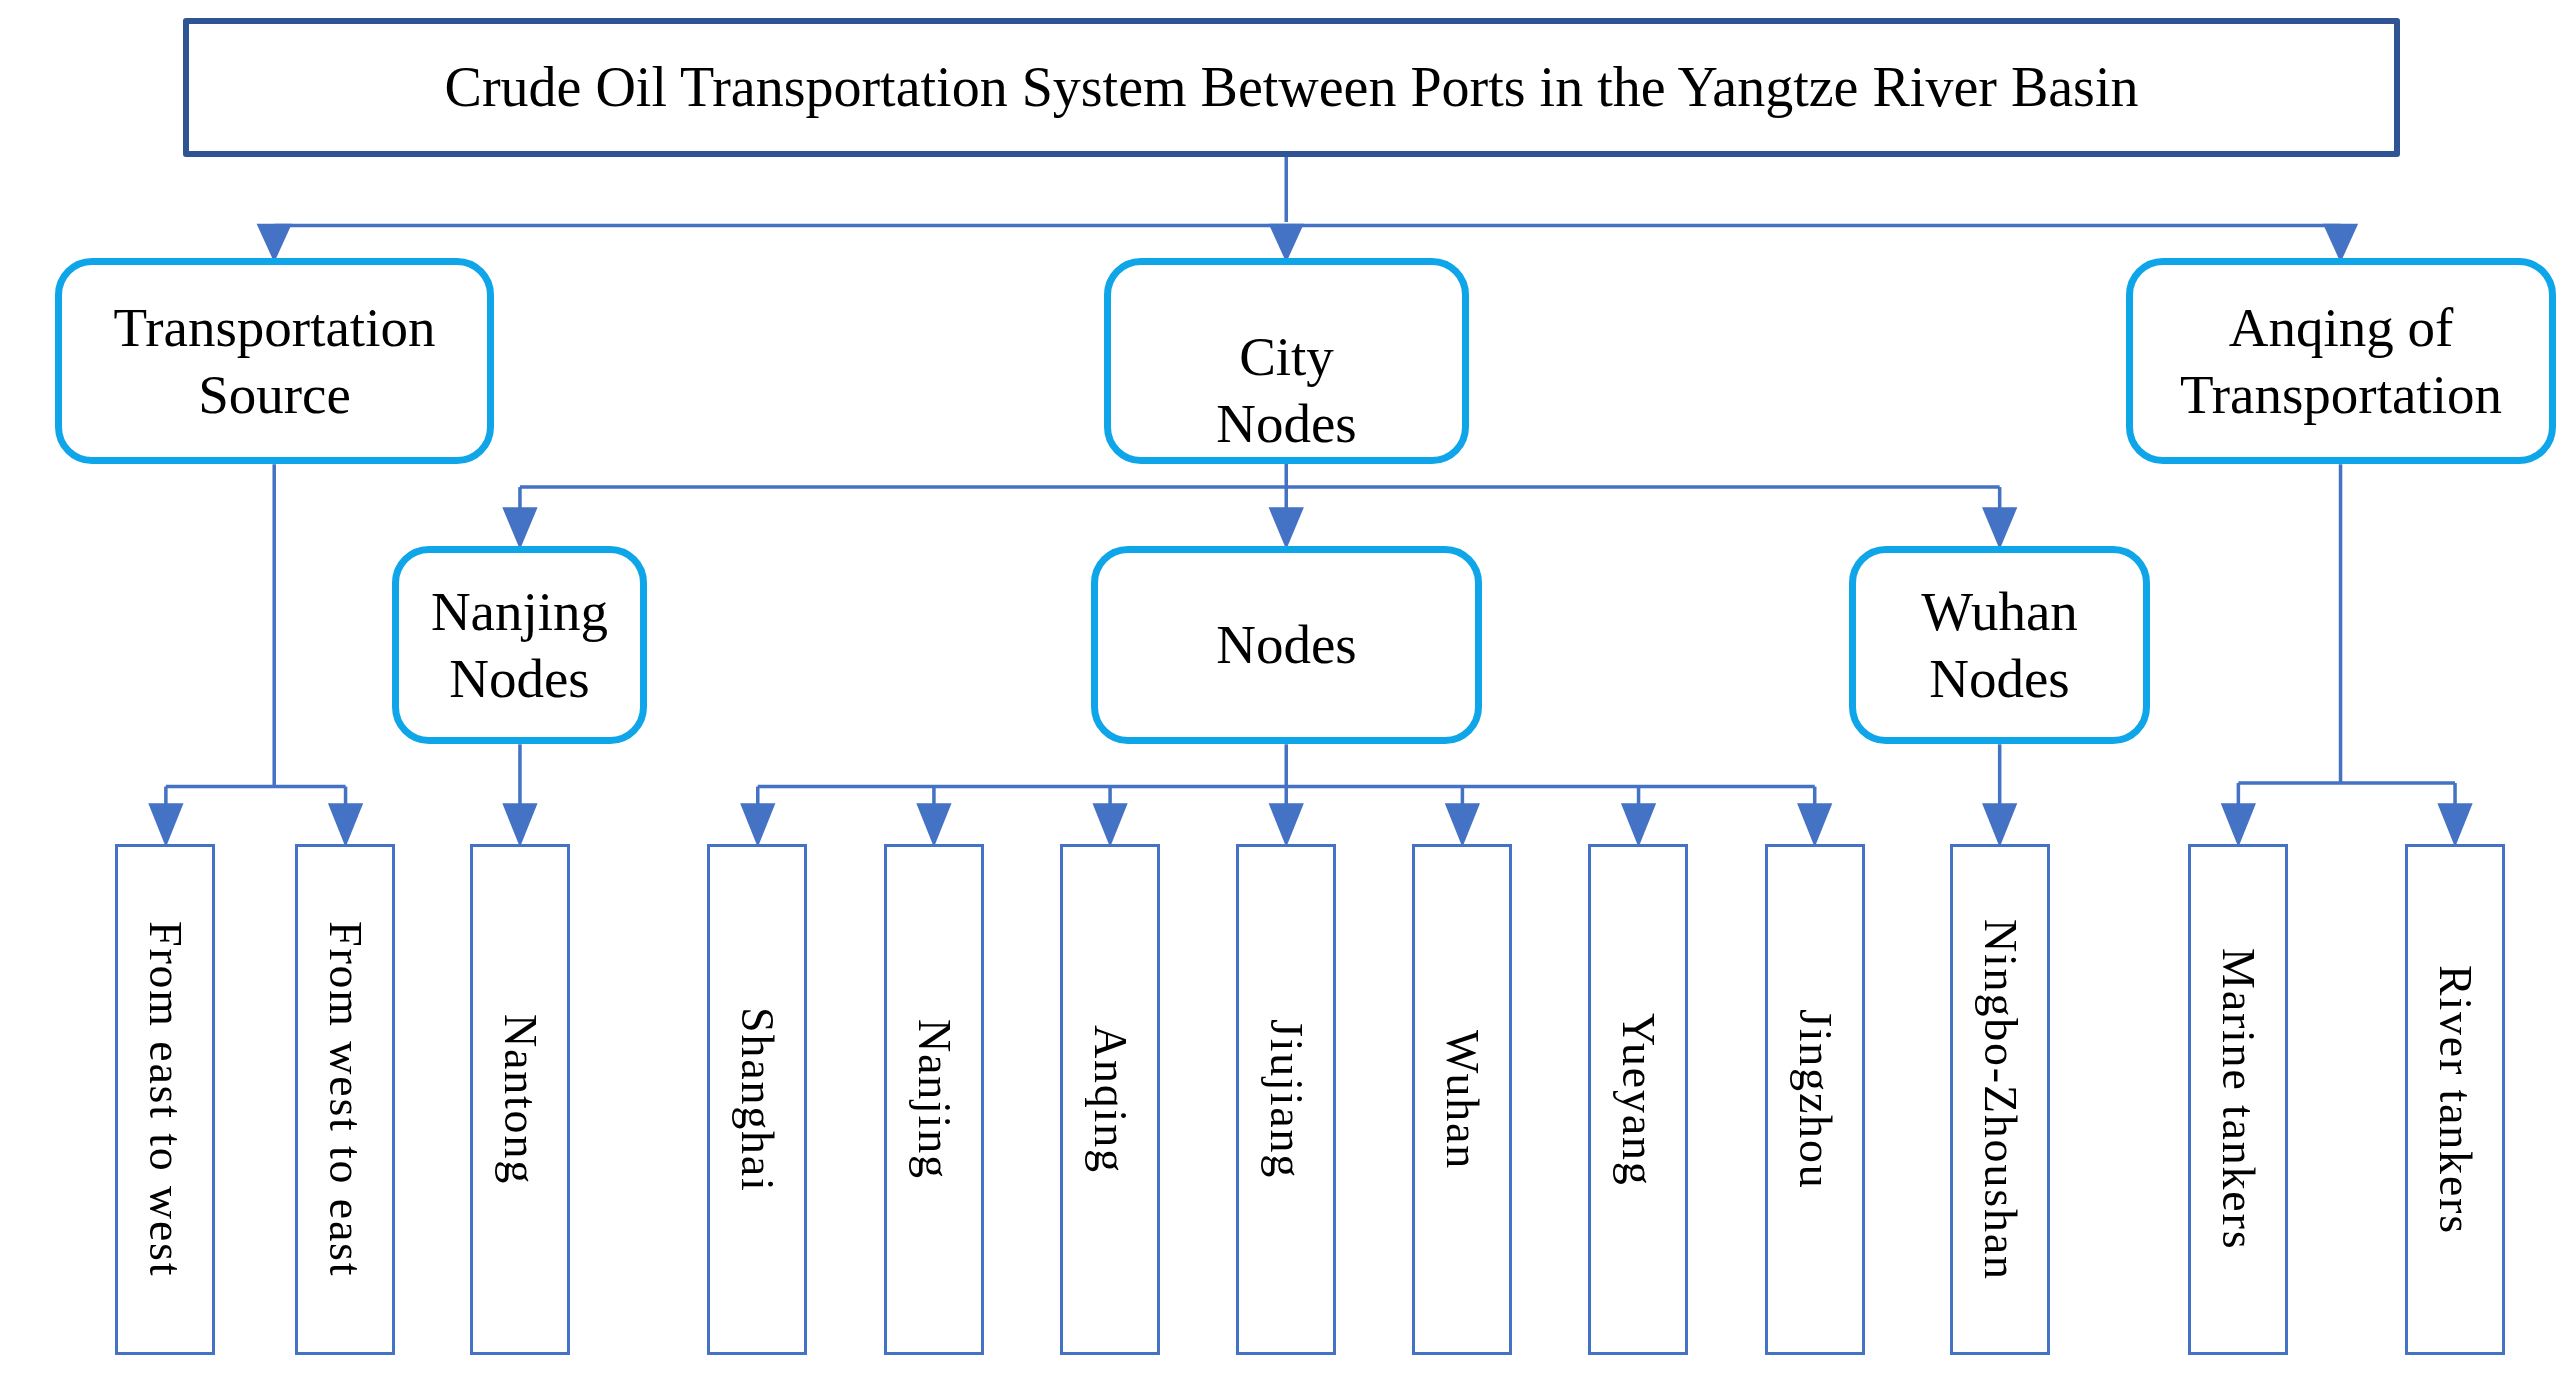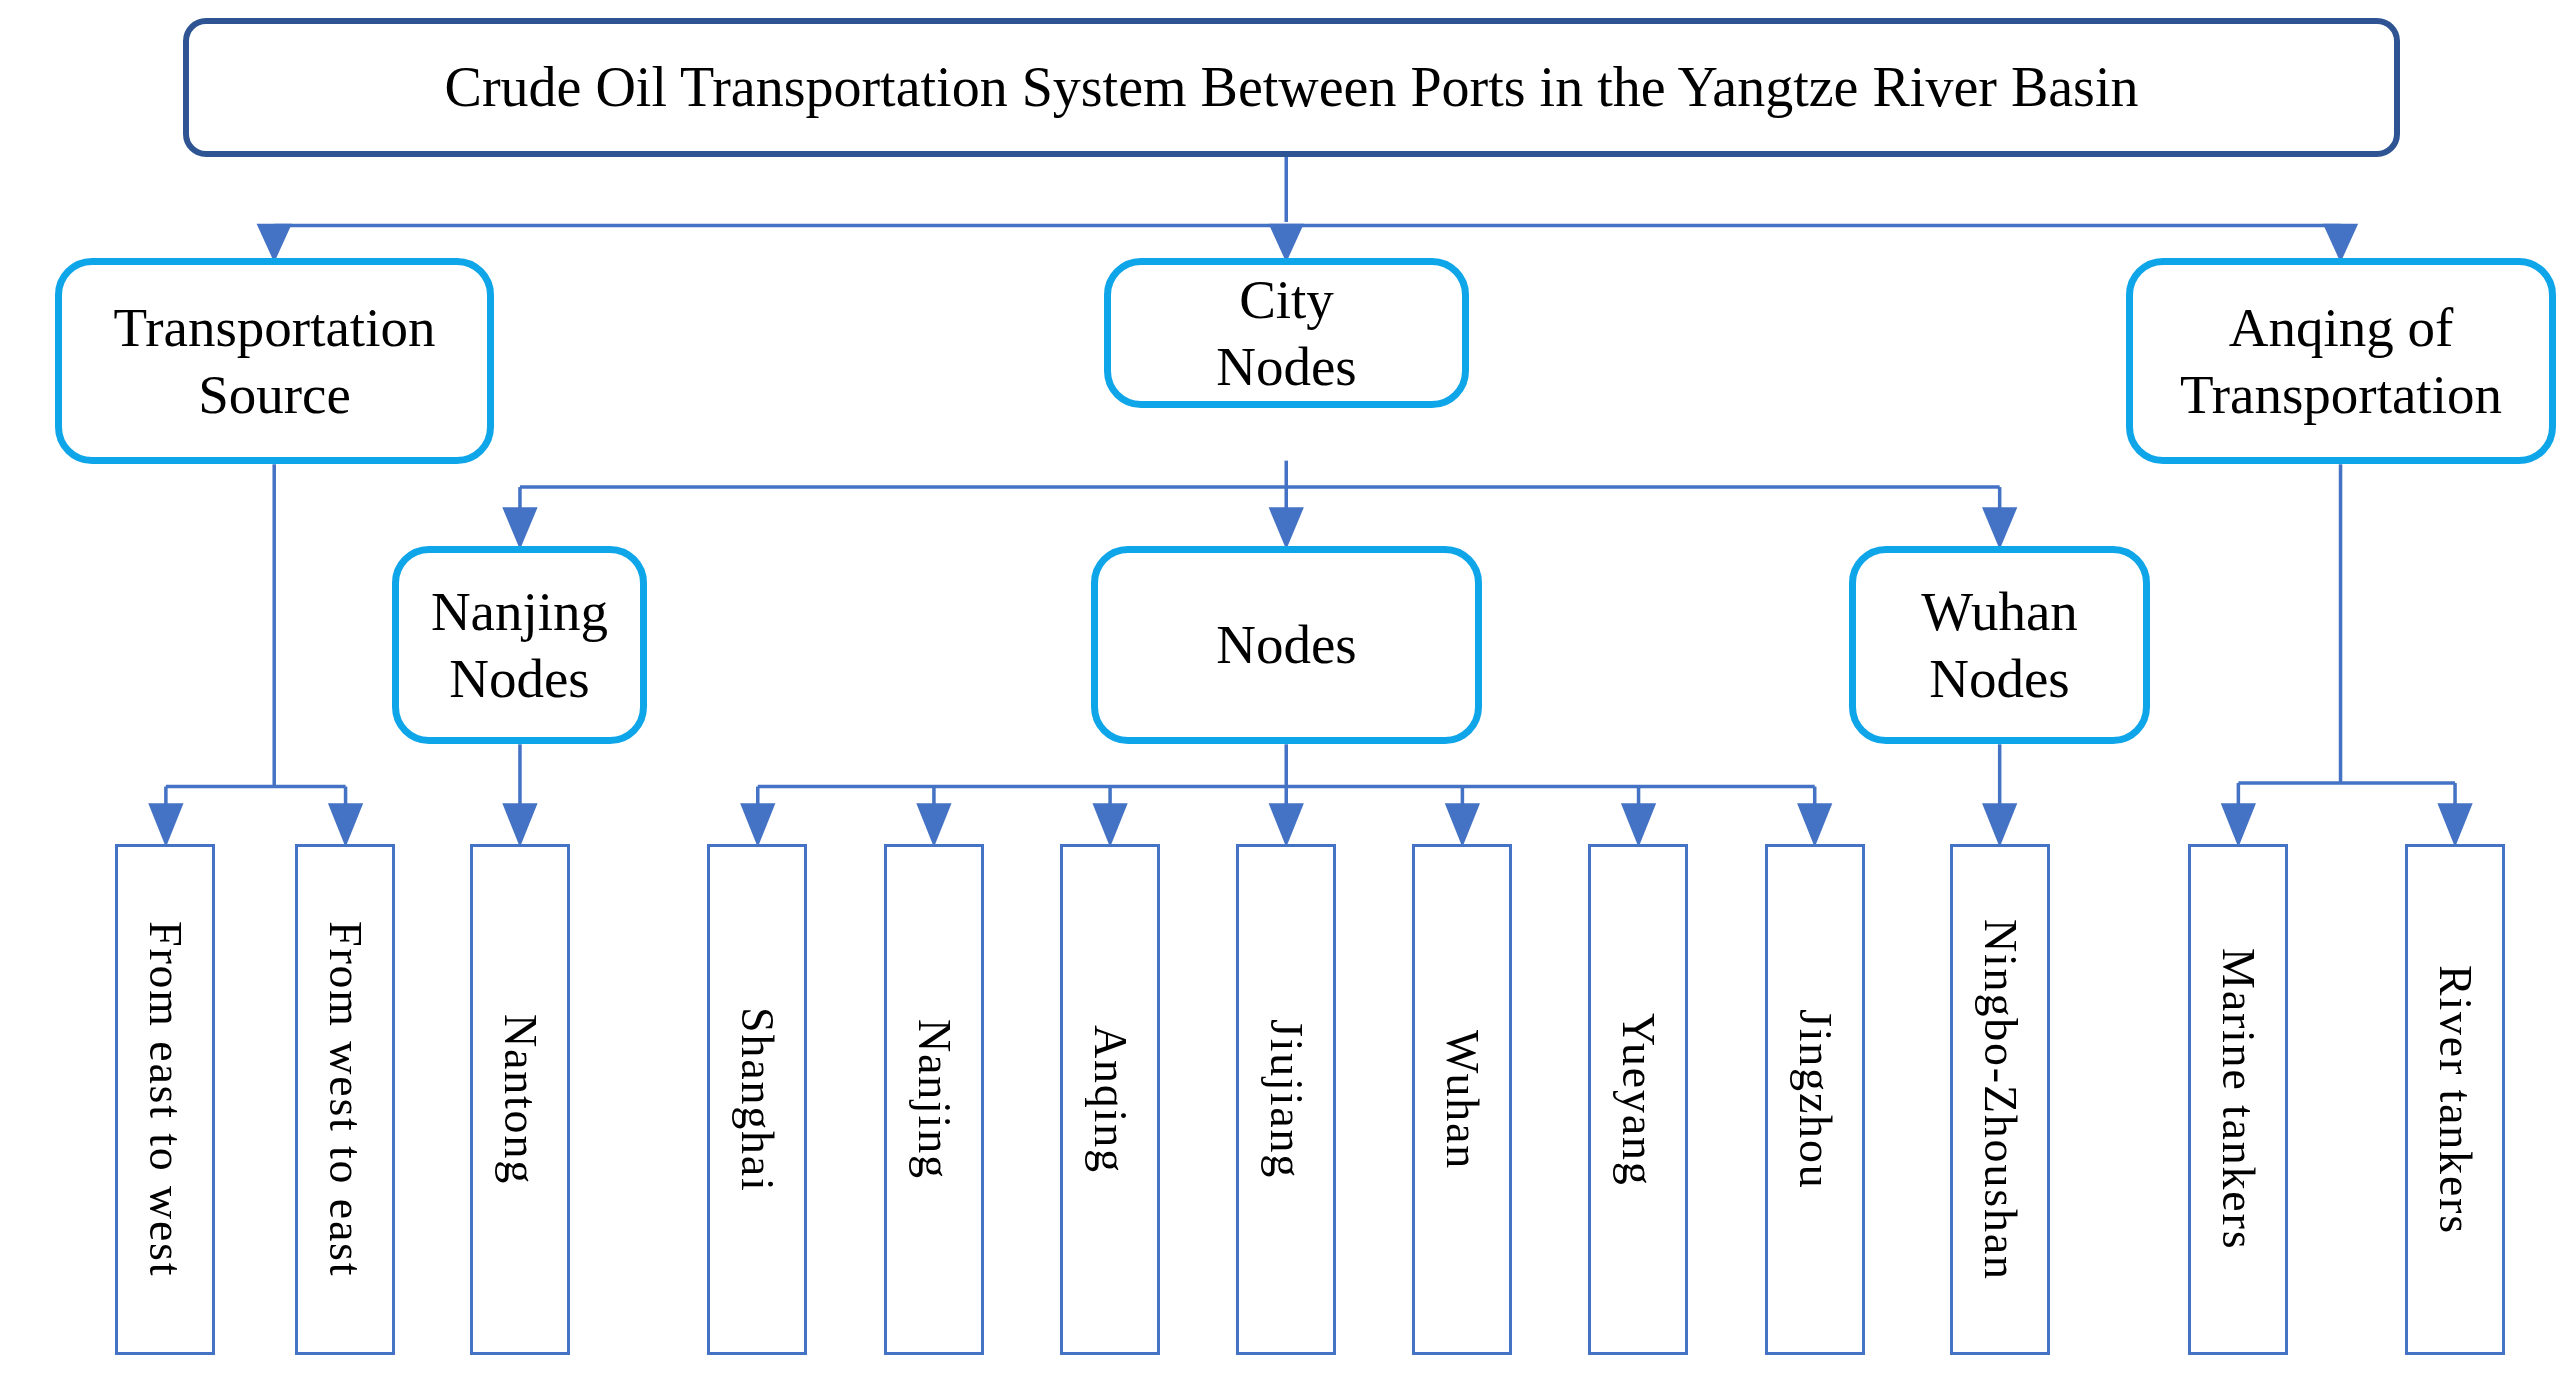--- a/index.html
+++ b/index.html
@@ -33,21 +33,21 @@
     box-sizing: border-box;
     line-height: 1.22;
   }
   .lvl {
     border: 7px solid #0ea5e9;
     border-radius: 37px;
     font-size: 55px;
   }
   .root-box {
     border: 6.2px solid #2e5494;
-    border-radius: 23px;
+    border-radius: 3px;
     font-size: 56px;
   }
   .leaf {
     border: 3.5px solid #4472c4;
     border-radius: 0;
     font-size: 46px;
   }
   .leaf .vtext {
     writing-mode: vertical-rl;
     letter-spacing: 1.8px;
@@ -124,21 +124,21 @@
 
   <div class="node root-box" style="left:183px; top:17.6px; width:2217px; height:139px;">
     <span class="tline">Crude Oil Transportation System Between Ports in the Yangtze River Basin</span>
   </div>
 
   <div class="node lvl" style="left:55px; top:258px; width:439px; height:206px;">
     <span class="tline">Transportation</span>
     <span class="tline">Source</span>
   </div>
 
-  <div class="node lvl" style="left:1104px; top:258px; width:365px; height:150px;">
+  <div class="node lvl" style="left:1104px; top:258px; width:365px; height:206px;justify-content:flex-end;">
     <span class="tline">City</span>
     <span class="tline">Nodes</span>
   </div>
 
   <div class="node lvl" style="left:2126px; top:258px; width:430px; height:206px;">
     <span class="tline">Anqing of</span>
     <span class="tline">Transportation</span>
   </div>
 
   <div class="node lvl" style="left:392px; top:546px; width:255px; height:198px;">

